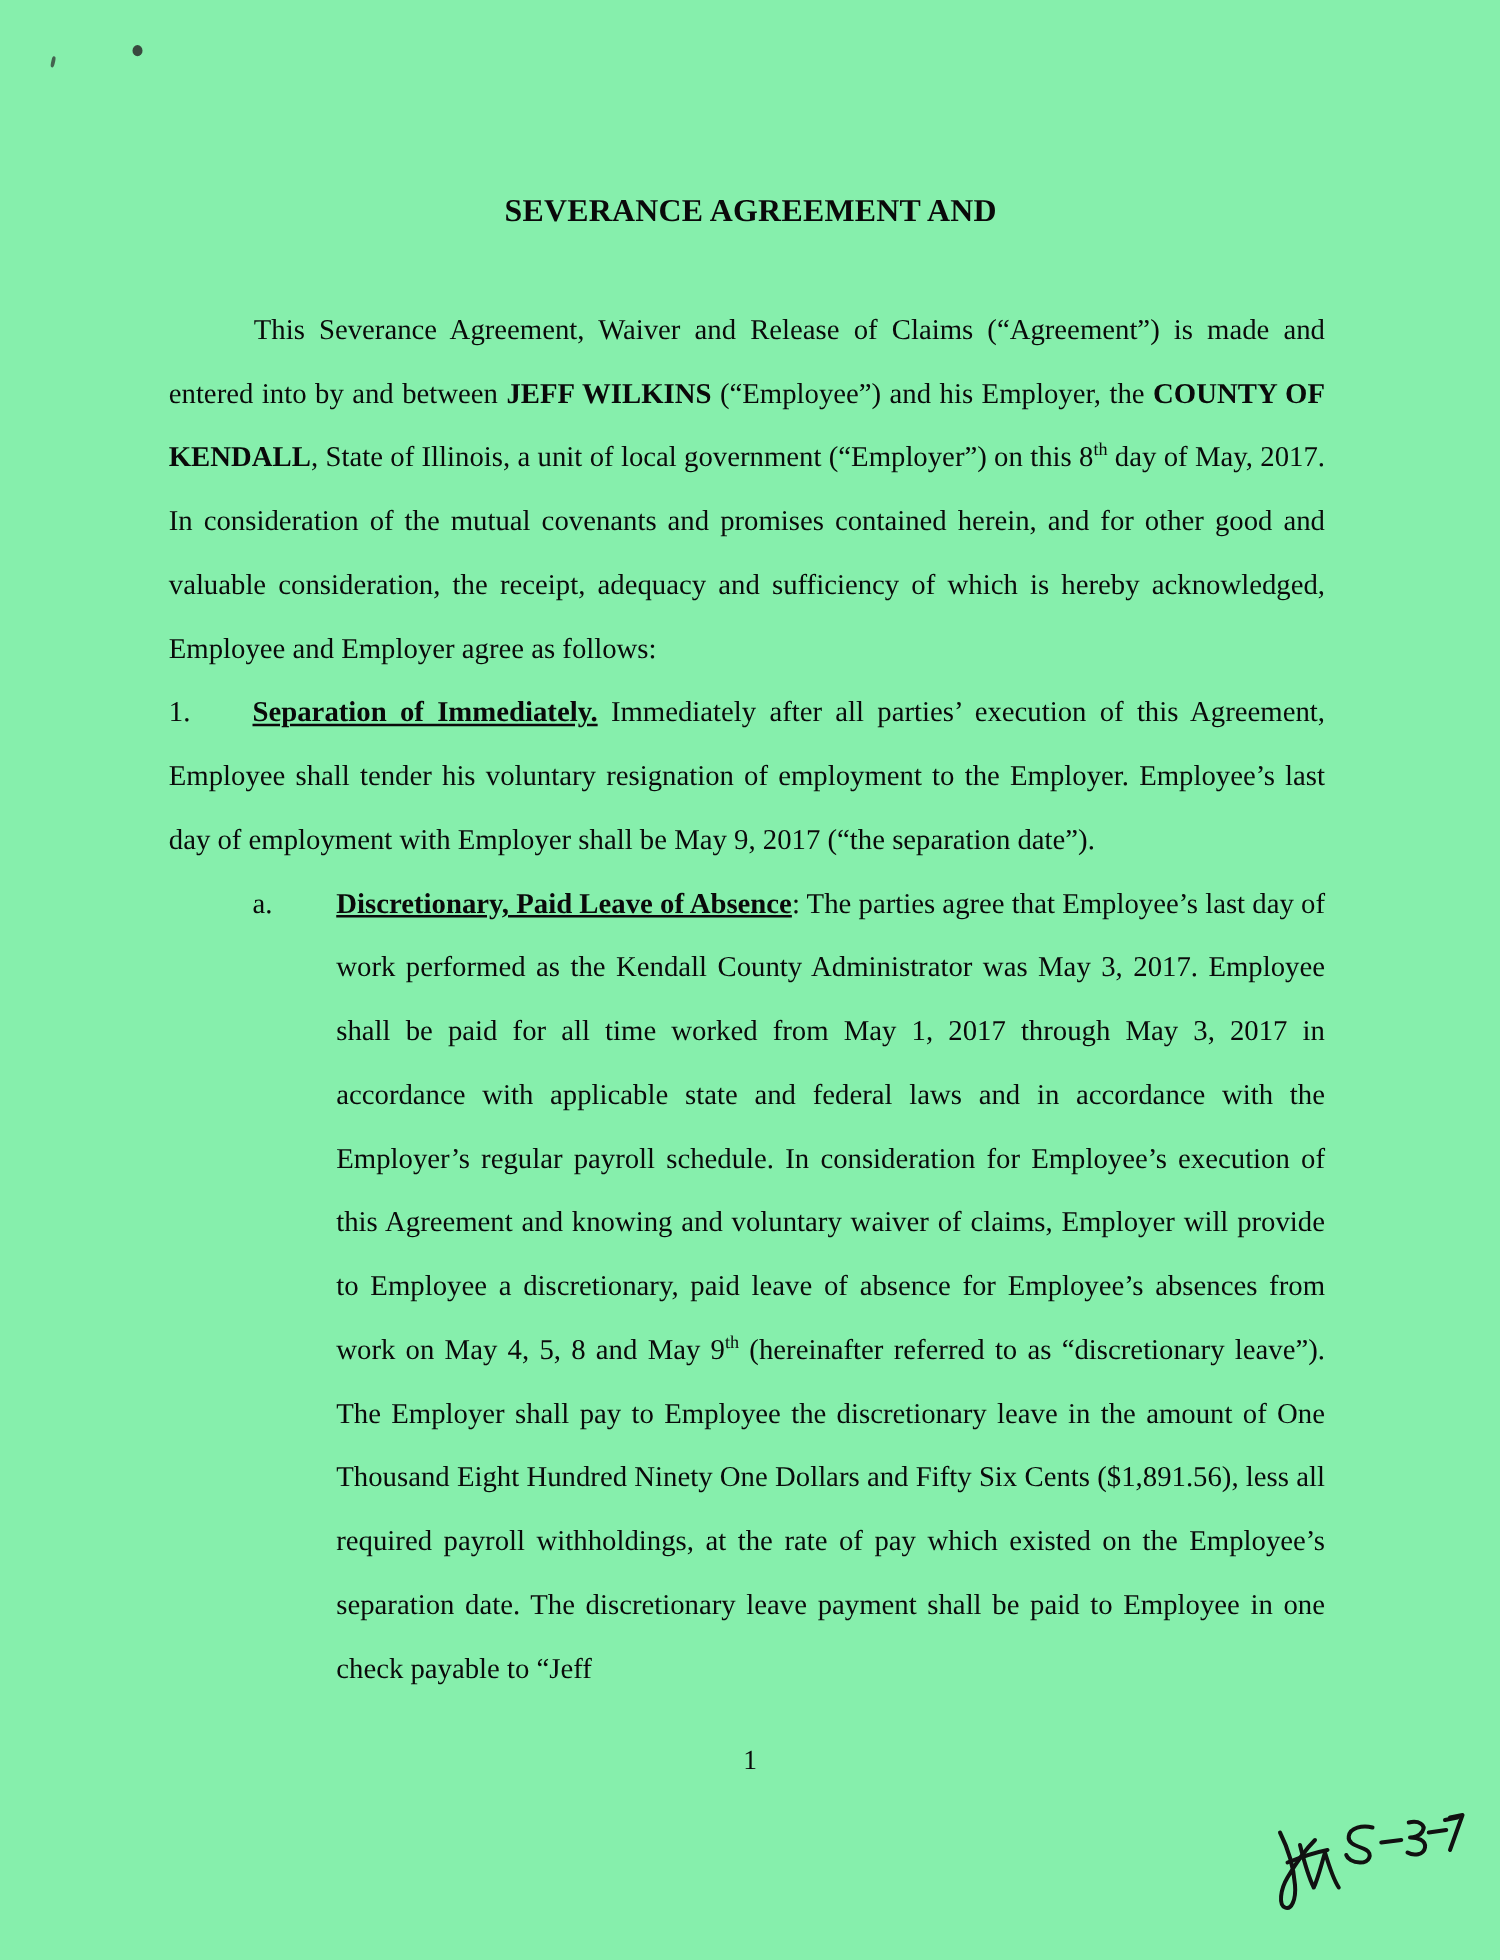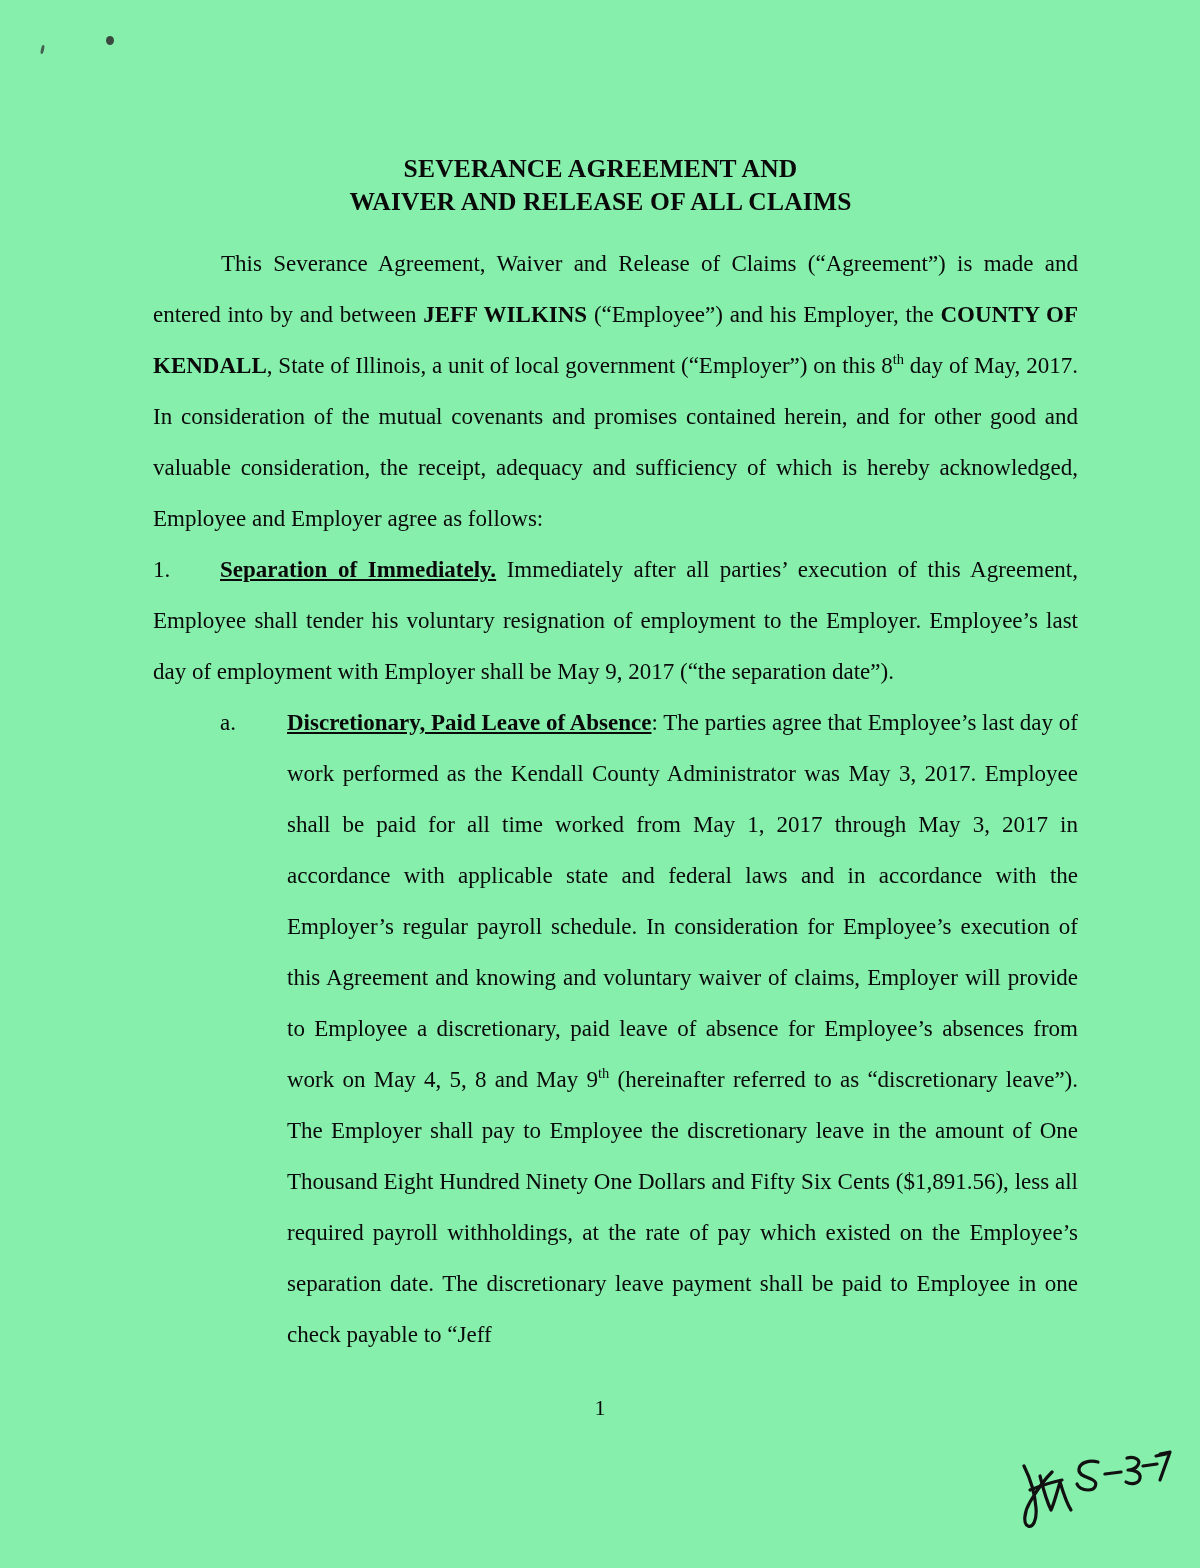--- a/index.html
+++ b/index.html
@@ -38,21 +38,21 @@
     text-align: center;
     font-weight: bold;
     font-size: 25.5px;
     line-height: 33px;
     letter-spacing: .2px;
   }
   .title-line { display: block; white-space: nowrap; }
 
   .body-area {
     position: absolute;
-    left: 153px;
+    left: 135px;
     top: 238px;
     width: 925px;
   }
 
   p.para {
     margin: 0;
     font-size: 23px;
     line-height: 51px;
     text-align: justify;
     text-justify: inter-word;
@@ -109,21 +109,20 @@
 </head>
 <body>
 
 <div id="page">
 
   <div class="speck speck-a"></div>
   <div class="speck speck-b"></div>
 
   <div class="title-block">
     <span class="title-line">SEVERANCE AGREEMENT AND</span>
-    <span class="title-line">WAIVER AND RELEASE OF ALL CLAIMS</span>
   </div>
 
   <div class="body-area">
 
     <p class="para first-indent"><span>This Severance Agreement, Waiver and Release of Claims (“Agreement”) is made and entered into by and between </span><span class="bold">JEFF WILKINS</span><span> (“Employee”) and his Employer, the </span><span class="bold">COUNTY OF KENDALL</span><span>, State of Illinois, a unit of local government (“Employer”) on this 8</span><sup>th</sup><span> day of May, 2017.  In consideration of the mutual covenants and promises contained herein, and for other good and valuable consideration, the receipt, adequacy and sufficiency of which is hereby acknowledged, Employee and Employer agree as follows:</span></p>
 
     <p class="para"><span class="num-marker">1.</span><b class="hd"><u class="hd">Separation of Immediately.</u></b><span>  Immediately after all parties’ execution of this Agreement, Employee shall tender his voluntary resignation of employment to the Employer.  Employee’s last day of employment with Employer shall be May 9, 2017 (“the separation date”).</span></p>
 
 
     <p class="sub-item"><span class="sub-marker">a.</span><b class="hd"><u class="hd">Discretionary, Paid Leave of Absence</u></b><span>: The parties agree that Employee’s last day of work performed as the Kendall County Administrator was May 3, 2017.  Employee shall be paid for all time worked from May 1, 2017 through May 3, 2017 in accordance with applicable state and federal laws and in accordance with the Employer’s regular payroll schedule.  In consideration for Employee’s execution of this Agreement and knowing and voluntary waiver of claims, Employer will provide to Employee a discretionary, paid leave of absence for Employee’s absences from work on May 4, 5, 8 and May 9</span><sup>th</sup><span> (hereinafter referred to as “discretionary leave”).  The Employer shall pay to Employee the discretionary leave in the amount of One Thousand Eight Hundred Ninety One Dollars and Fifty Six Cents ($1,891.56), less all required payroll withholdings, at the rate of pay which existed on the Employee’s separation date.  The discretionary leave payment shall be paid to Employee in one check payable to “Jeff</span></p>

